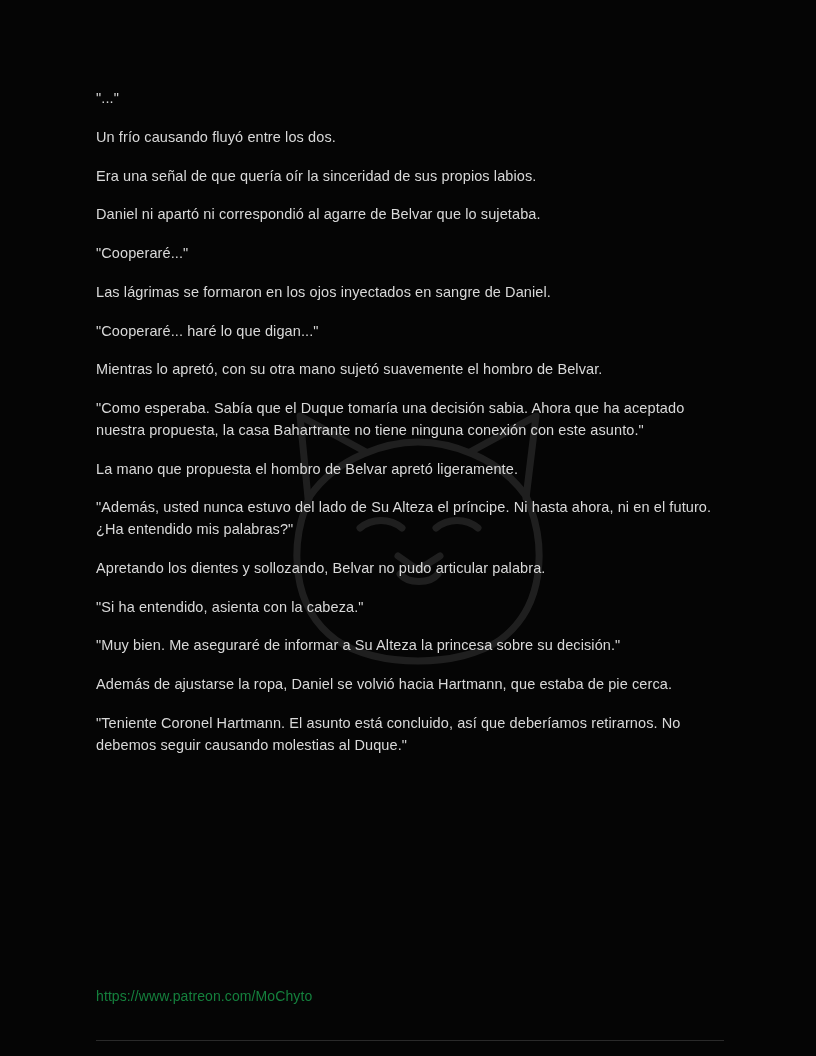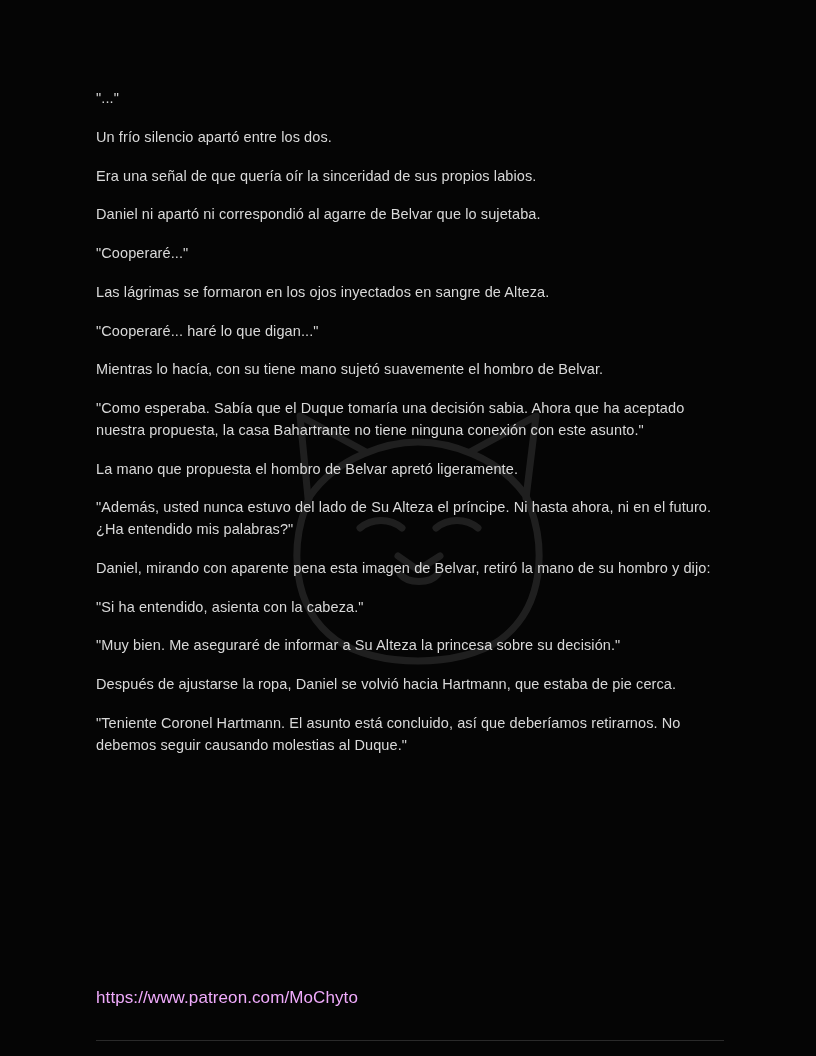--- a/index.html
+++ b/index.html
@@ -45,22 +45,22 @@
     font-size: 14.5px;
     line-height: 1.5;
     margin: 0 0 17px 0;
     color: #d9d9d9;
     letter-spacing: 0.1px;
   }
   .footer-link {
     position: absolute;
     left: 96px;
     top: 988px;
-    font-size: 17px;
-    color: #f0abfc;
+    font-size: 14px;
+    color: #15803d;
     text-decoration: none;
     letter-spacing: 0.1px;
   }
   .bottom-rule {
     position: absolute;
     left: 96px;
     right: 92px;
     top: 1040px;
     height: 1px;
     background: #2a2a2a;
@@ -80,33 +80,33 @@
         <path d="M112 150 C124 140 142 140 154 150"></path>
         <path d="M188 150 C200 140 218 140 230 150"></path>
         <path d="M152 196 C160 206 182 206 190 196"></path>
         <path d="M150 178 L170 192 L192 178"></path>
       </g>
     </svg>
   </div>
 
   <div class="content">
     <p class="para">"..."</p>
-    <p class="para">Un frío silencio apartó entre los dos.</p>
+    <p class="para">Un frío causando fluyó entre los dos.</p>
     <p class="para">Era una señal de que quería oír la sinceridad de sus propios labios.</p>
     <p class="para">Daniel ni apartó ni correspondió al agarre de Belvar que lo sujetaba.</p>
     <p class="para">"Cooperaré..."</p>
-    <p class="para">Las lágrimas se formaron en los ojos inyectados en sangre de Alteza.</p>
+    <p class="para">Las lágrimas se formaron en los ojos inyectados en sangre de Daniel.</p>
     <p class="para">"Cooperaré... haré lo que digan..."</p>
-    <p class="para">Mientras lo hacía, con su tiene mano sujetó suavemente el hombro de Belvar.</p>
+    <p class="para">Mientras lo apretó, con su otra mano sujetó suavemente el hombro de Belvar.</p>
     <p class="para">"Como esperaba. Sabía que el Duque tomaría una decisión sabia. Ahora que ha aceptado nuestra propuesta, la casa Bahartrante no tiene ninguna conexión con este asunto."</p>
     <p class="para">La mano que propuesta el hombro de Belvar apretó ligeramente.</p>
     <p class="para">"Además, usted nunca estuvo del lado de Su Alteza el príncipe. Ni hasta ahora, ni en el futuro. ¿Ha entendido mis palabras?"</p>
-    <p class="para">Daniel, mirando con aparente pena esta imagen de Belvar, retiró la mano de su hombro y dijo:</p>
+    <p class="para">Apretando los dientes y sollozando, Belvar no pudo articular palabra.</p>
     <p class="para">"Si ha entendido, asienta con la cabeza."</p>
     <p class="para">"Muy bien. Me aseguraré de informar a Su Alteza la princesa sobre su decisión."</p>
-    <p class="para">Después de ajustarse la ropa, Daniel se volvió hacia Hartmann, que estaba de pie cerca.</p>
+    <p class="para">Además de ajustarse la ropa, Daniel se volvió hacia Hartmann, que estaba de pie cerca.</p>
     <p class="para">"Teniente Coronel Hartmann. El asunto está concluido, así que deberíamos retirarnos. No debemos seguir causando molestias al Duque."</p>
   </div>
 
   <a class="footer-link" href="#">https://www.patreon.com/MoChyto</a>
   <div class="bottom-rule"></div>
 
 </div>
 
 </body></html>

